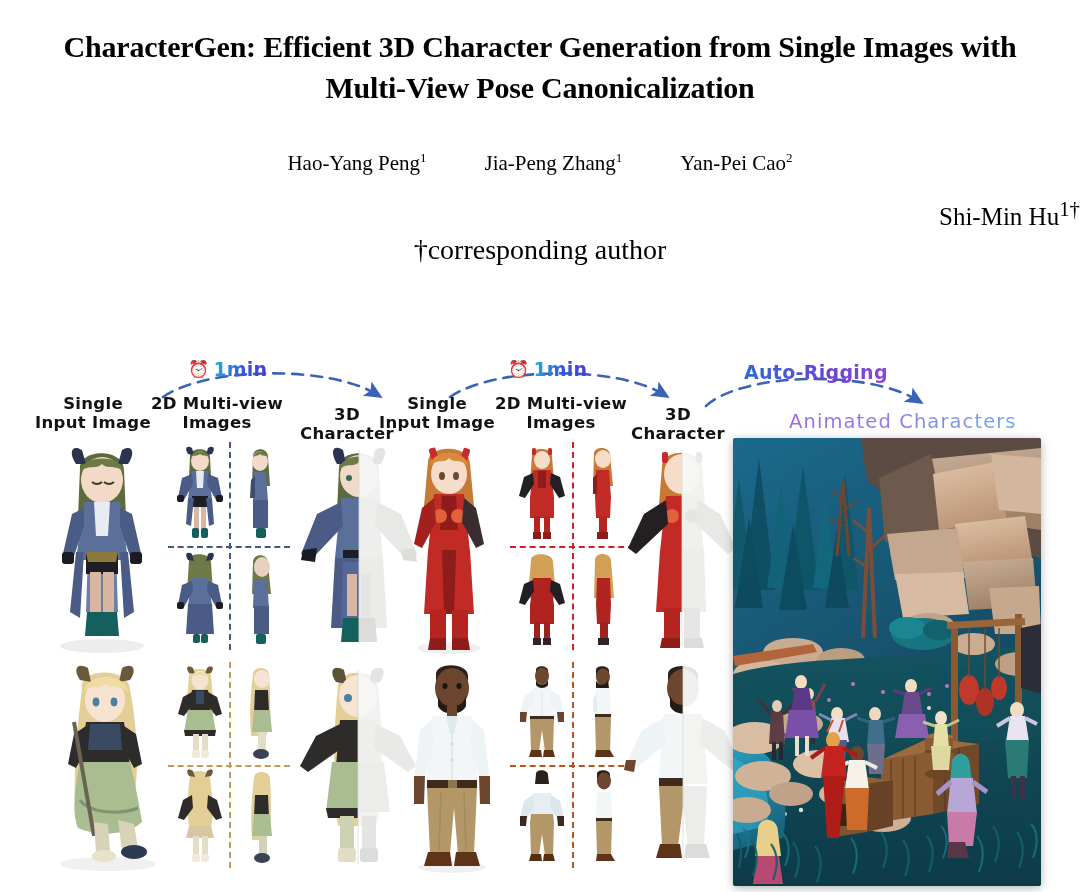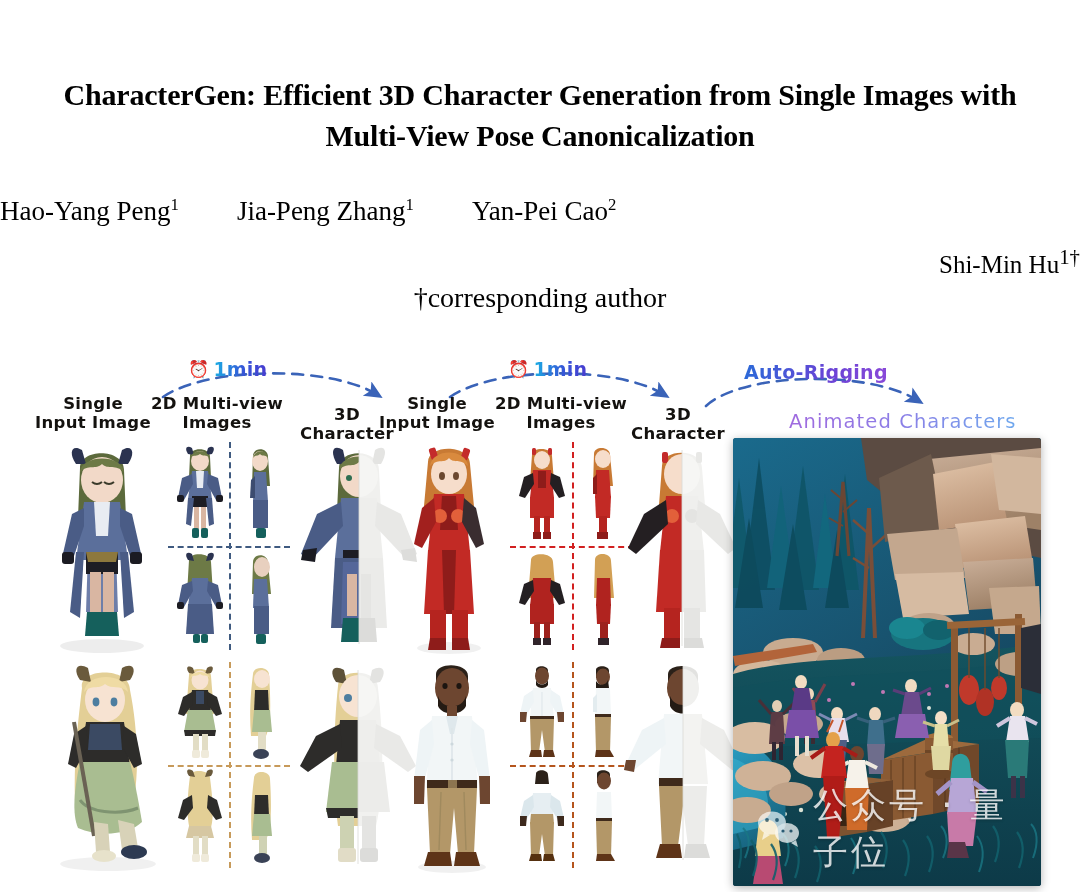--- a/index.html
+++ b/index.html
@@ -14,39 +14,39 @@
     overflow: hidden;
     font-family: "Liberation Serif", "DejaVu Serif", serif;
     color: #000000;
   }
 
   
   .paper-head {
     position: absolute;
     left: 0; top: 0;
     width: 1080px;
-    margin-top: 48px;
   }
   .paper-title {
     text-align: center;
     font-family: "Liberation Serif", "DejaVu Serif", serif;
     font-weight: bold;
     font-size: 30px;
     line-height: 41px;
     letter-spacing: -0.2px;
     padding: 26px 46px 0 46px;
   }
   .paper-title .tline { display: block; }
 
   .authors-row {
     margin-top: 40px;
     display: flex;
+    justify-content: center;
     align-items: baseline;
     gap: 58px;
-    font-size: 27px;
+    font-size: 21px;
     line-height: 30px;
   }
   .author {
     white-space: nowrap;
   }
   .author sup, .aff sup, .corr sup {
     font-size: 0.62em;
     vertical-align: super;
     line-height: 0;
   }
@@ -996,30 +996,15 @@
       <g stroke="#1a7784" stroke-width="2" fill="none" opacity="0.8">
         <path d="M12,420 C18,406 16,396 10,390"></path>
           <path d="M52,428 C58,414 56,402 50,396"></path>
         <path d="M120,436 C126,420 124,408 118,400"></path>
           <path d="M210,420 C216,406 214,394 208,388"></path>
         <path d="M246,434 C252,418 250,406 244,398"></path>
           <path d="M300,420 C306,404 304,392 298,386"></path>
       </g>
     </svg>
 
-    <div class="watermark" style="left:24px; bottom:10px;">
-      <span class="wechat-ico">
-        <svg width="44" height="38" viewBox="0 0 44 38">
-          <ellipse cx="15" cy="13" rx="14" ry="11.5" fill="rgba(255,255,255,0.80)"></ellipse>
-          <polygon points="7,22 5,30 13,25" fill="rgba(255,255,255,0.80)"></polygon>
-          <circle cx="10" cy="10" r="1.9" fill="#2f5a72"></circle>
-          <circle cx="20" cy="10" r="1.9" fill="#2f5a72"></circle>
-          <ellipse cx="30" cy="23" rx="12" ry="10" fill="rgba(255,255,255,0.88)"></ellipse>
-          <polygon points="39,30 41,37 34,33" fill="rgba(255,255,255,0.88)"></polygon>
-          <circle cx="26" cy="21" r="1.6" fill="#2f5a72"></circle>
-          <circle cx="34" cy="21" r="1.6" fill="#2f5a72"></circle>
-        </svg>
-      </span>
-      <span>公众号 · 量子位</span>
-    </div>
   </div>
 
 </div>
 
 </body></html>

